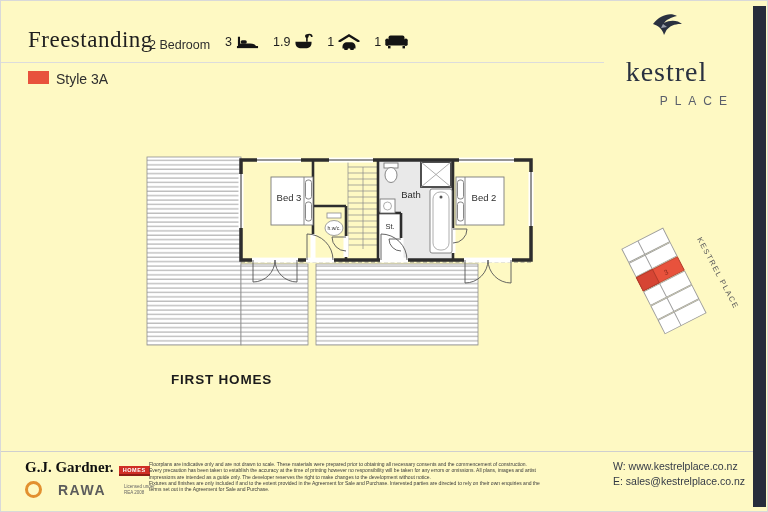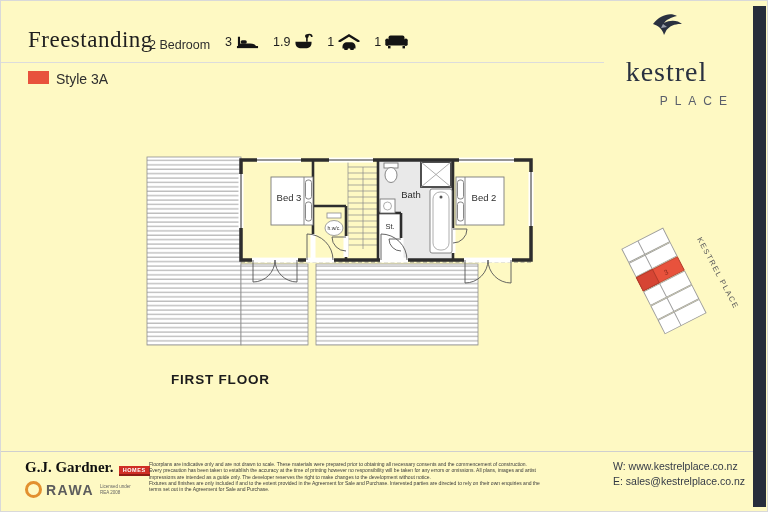--- a/index.html
+++ b/index.html
@@ -32,21 +32,21 @@
 
   
   .navy-bar{left:752px;top:5px;width:13px;height:501px;background:#272d3b;}
 
   
   .ftr-rule{left:0;top:450px;width:752px;height:1px;background:#cfcfcf;}
   .builder{left:24px;top:458px;}
   .builder-row1{display:flex;align-items:baseline;}
   .builder-name{font-family:"Liberation Serif",serif;font-weight:bold;font-size:15px;color:#101010;}
   .builder-badge{margin-left:5px;background:#cf2e24;color:#fff;font-size:5.5px;font-weight:bold;letter-spacing:.6px;padding:1.5px 4px 1px;border-bottom:2px solid #8f1d14;}
-  .builder-row2{display:flex;align-items:center;margin-top:5px;gap:4px;}
+  .builder-row2{display:flex;align-items:center;margin-top:5px;gap:16px;}
   .rawa-ring{width:11px;height:11px;border-radius:50%;border:3.5px solid #e2902f;display:inline-block;box-sizing:content-box;}
   .rawa-name{font-size:14px;font-weight:bold;color:#5c5c5c;letter-spacing:1.5px;}
   .rawa-lic{font-size:4.5px;color:#666;line-height:5.5px;white-space:pre-line;margin-left:2px;}
   .disclaimer{left:148px;top:460px;width:458px;font-size:5px;line-height:6.25px;color:#3a3a3a;white-space:pre-line;}
   .contact{left:612px;top:458px;font-size:10.5px;color:#343a46;line-height:15px;}
 </style>
 </head>
 <body>
 
 <div id="page">
@@ -240,21 +240,21 @@
 
     <g font-family="Liberation Sans, sans-serif" fill="#2e2e2e">
       <text x="288" y="200" font-size="9.5" text-anchor="middle">Bed 3</text>
       <text x="483" y="200" font-size="9.5" text-anchor="middle">Bed 2</text>
       <text x="410" y="197" font-size="9.5" text-anchor="middle">Bath</text>
       <text x="389" y="228" font-size="7.5" text-anchor="middle">St.</text>
       <text x="333" y="229" font-size="5" text-anchor="middle">h.w/c.</text>
     </g>
   </svg>
 
-  <div class="abs plan-title">FIRST FLOOR</div>
+  <div class="abs plan-title">FIRST HOMES</div>
 
   <svg class="abs sitemap-svg" width="150" height="140" viewBox="0 0 150 140">
     <g transform="rotate(-27 62 72)" stroke="#9b9b9b" stroke-width="0.9" fill="#fff">
       <g>
         <rect x="39" y="20" width="46" height="15"></rect>
         <rect x="39" y="36" width="46" height="15"></rect>
         <rect x="39" y="52" width="46" height="15" fill="#e8523c" stroke="#b03a2a"></rect>
         <rect x="39" y="52" width="18" height="15" fill="#d64534" stroke="#b03a2a"></rect>
         <rect x="39" y="68" width="46" height="15"></rect>
         <rect x="39" y="84" width="46" height="15"></rect>

